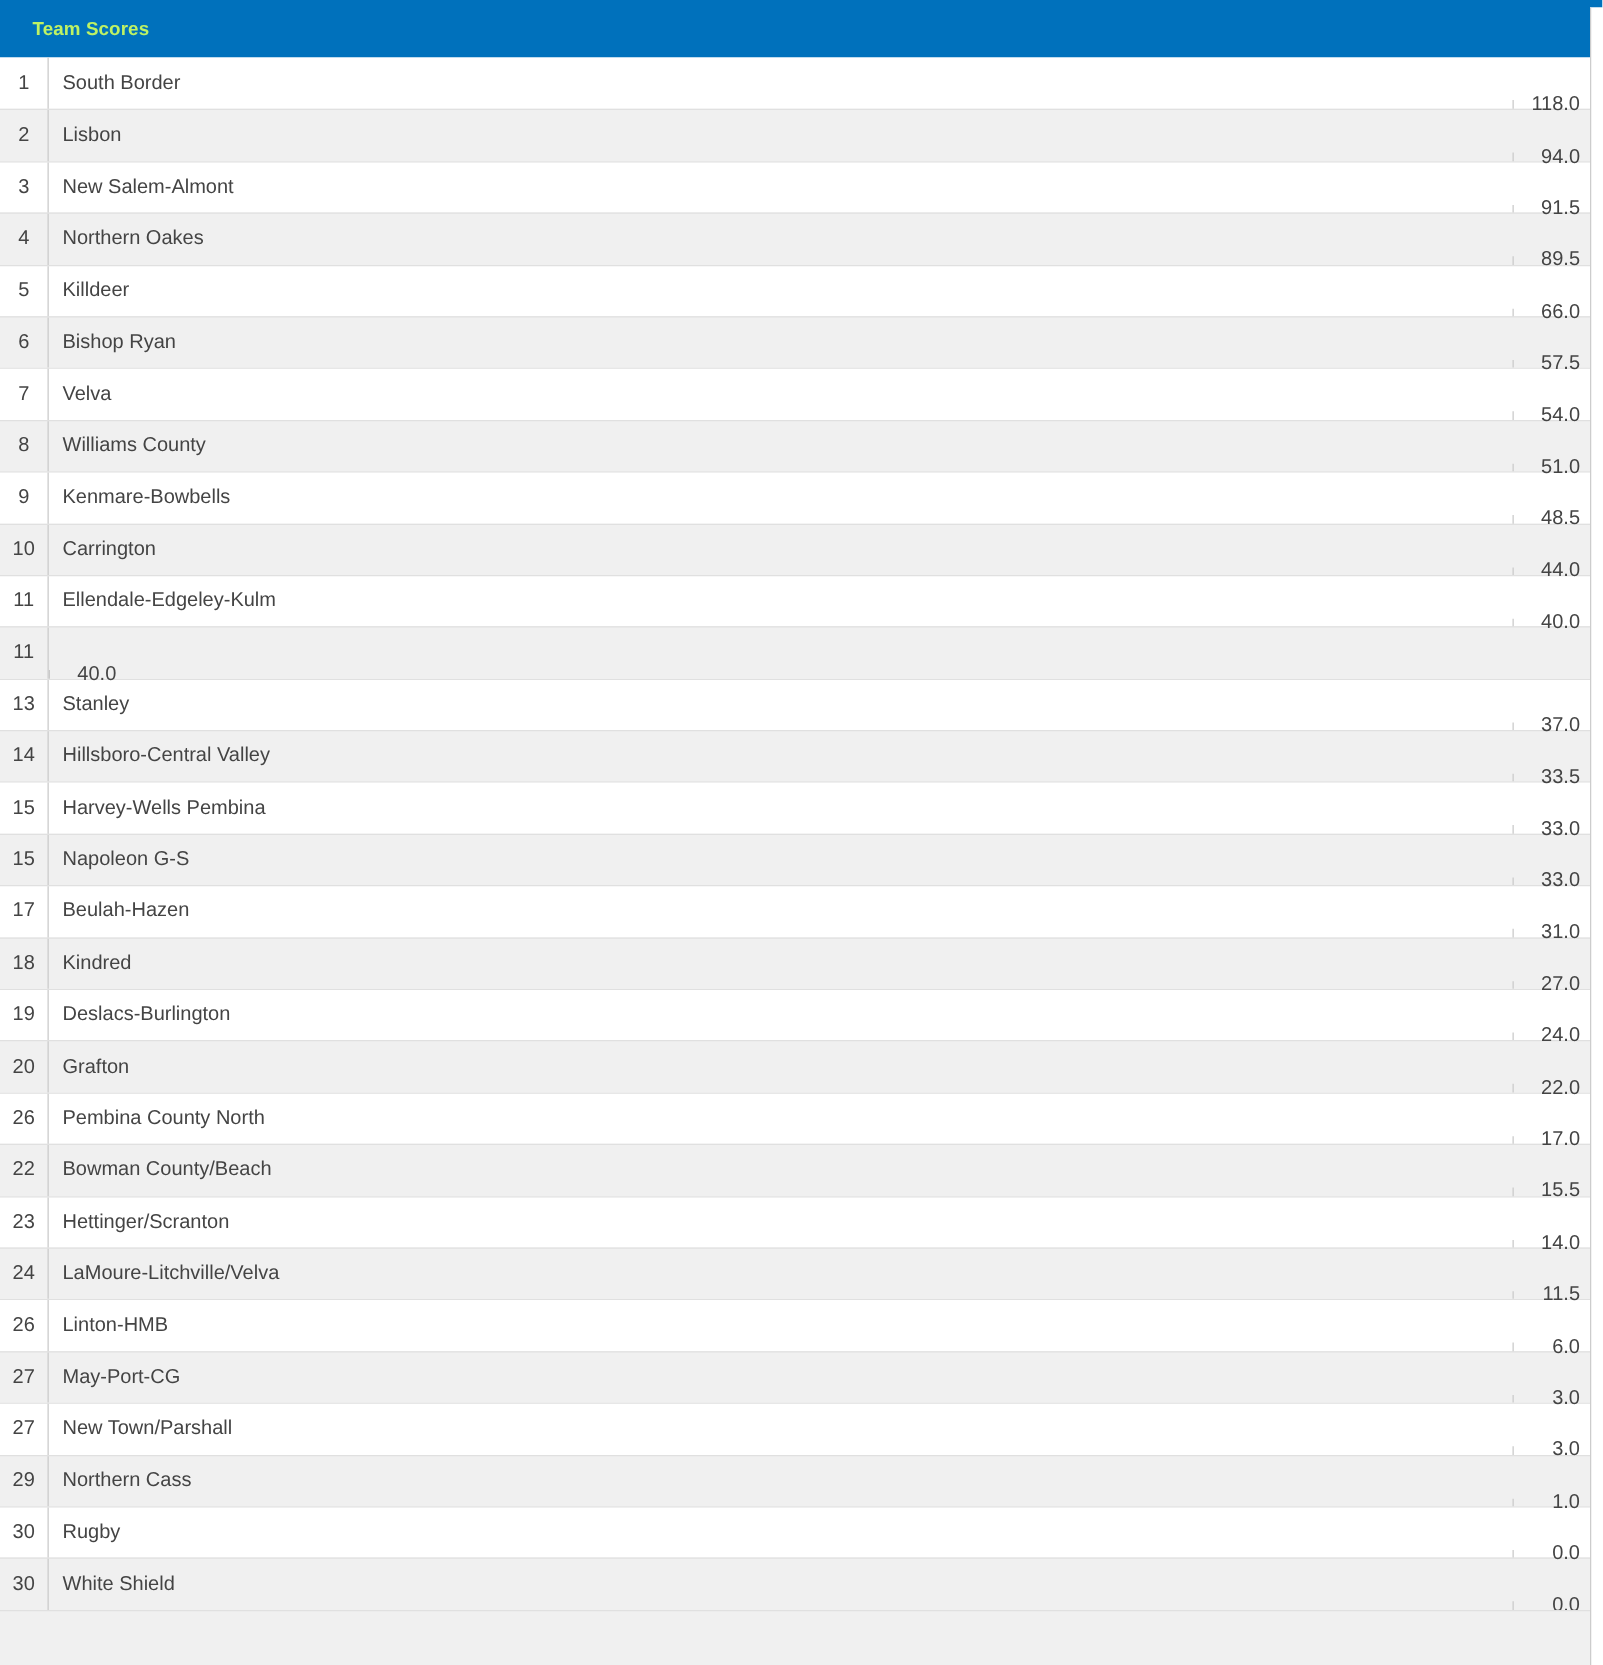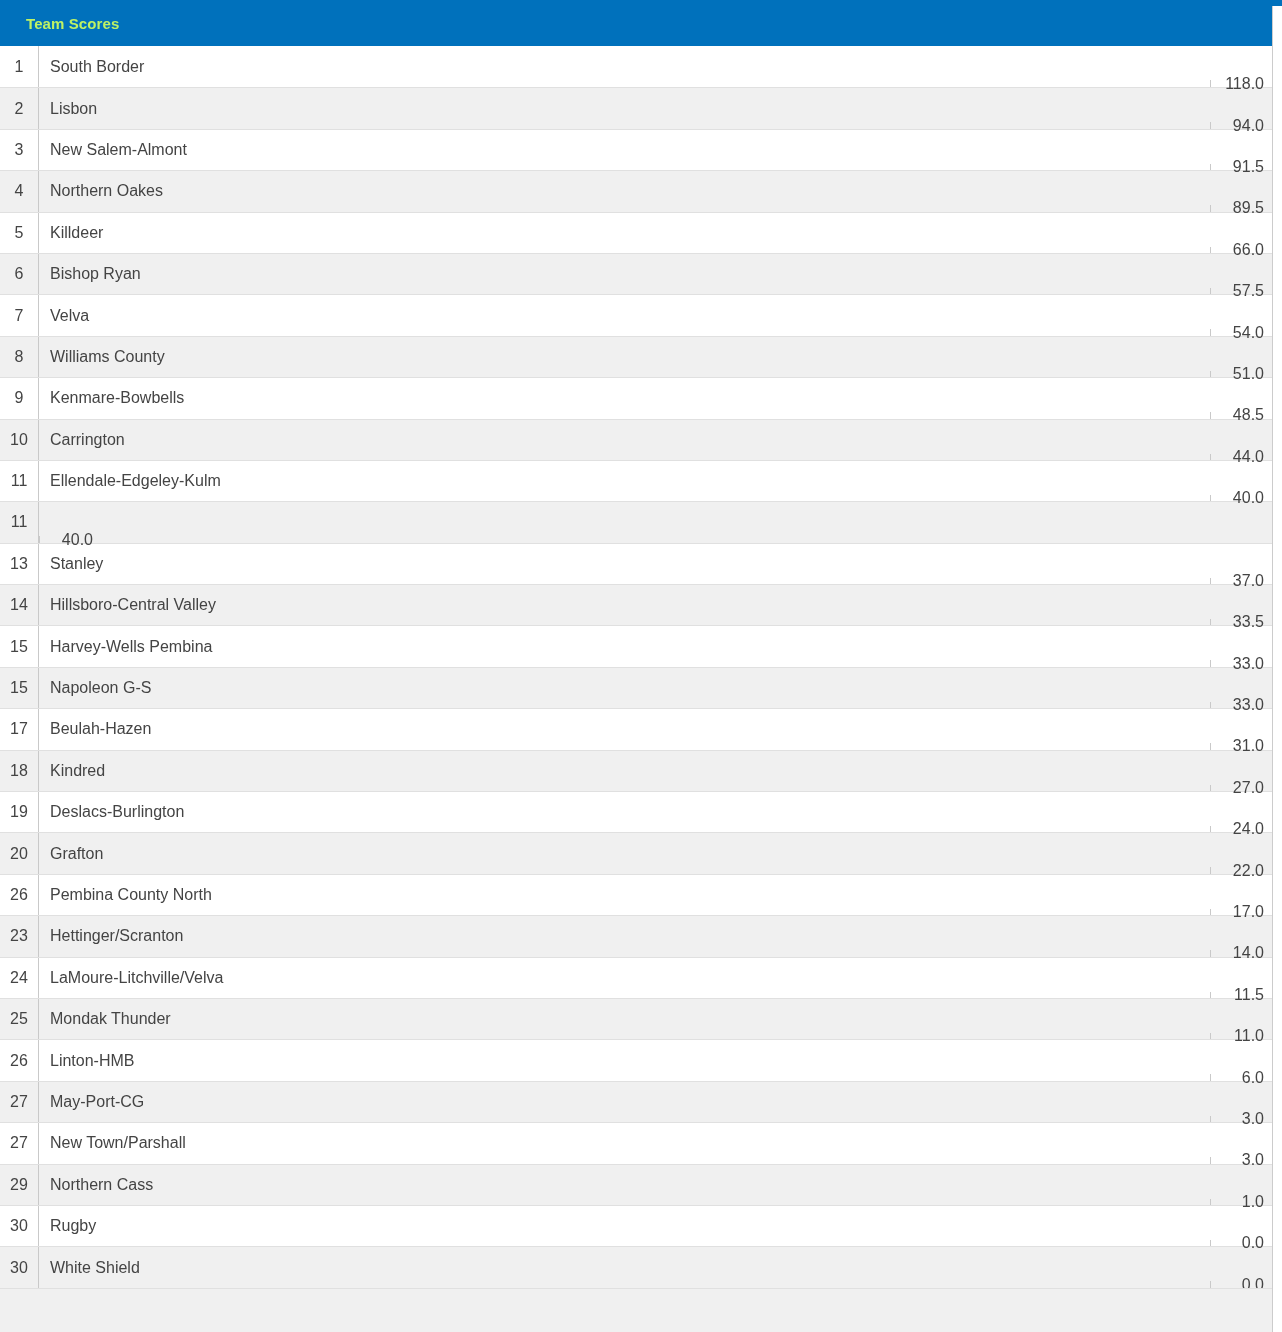--- a/index.html
+++ b/index.html
@@ -217,38 +217,38 @@
     <div class="cell team-cell">Grafton</div>
     <div class="cell score-cell">22.0</div>
   </div>
 
   <div class="row">
     <div class="cell rank-cell">26</div>
     <div class="cell team-cell">Pembina County North</div>
     <div class="cell score-cell">17.0</div>
   </div>
 
+  <div class="row">
+    <div class="cell rank-cell">22</div>
+    <div class="cell team-cell">Bowman County/Beach</div>
+    <div class="cell score-cell">15.5</div>
+  </div>
 
   <div class="row">
     <div class="cell rank-cell">23</div>
     <div class="cell team-cell">Hettinger/Scranton</div>
     <div class="cell score-cell">14.0</div>
   </div>
 
   <div class="row">
     <div class="cell rank-cell">24</div>
     <div class="cell team-cell">LaMoure-Litchville/Velva</div>
     <div class="cell score-cell">11.5</div>
   </div>
 
-  <div class="row">
-    <div class="cell rank-cell">25</div>
-    <div class="cell team-cell">Mondak Thunder</div>
-    <div class="cell score-cell">11.0</div>
-  </div>
 
   <div class="row">
     <div class="cell rank-cell">26</div>
     <div class="cell team-cell">Linton-HMB</div>
     <div class="cell score-cell">6.0</div>
   </div>
 
   <div class="row">
     <div class="cell rank-cell">27</div>
     <div class="cell team-cell">May-Port-CG</div>

